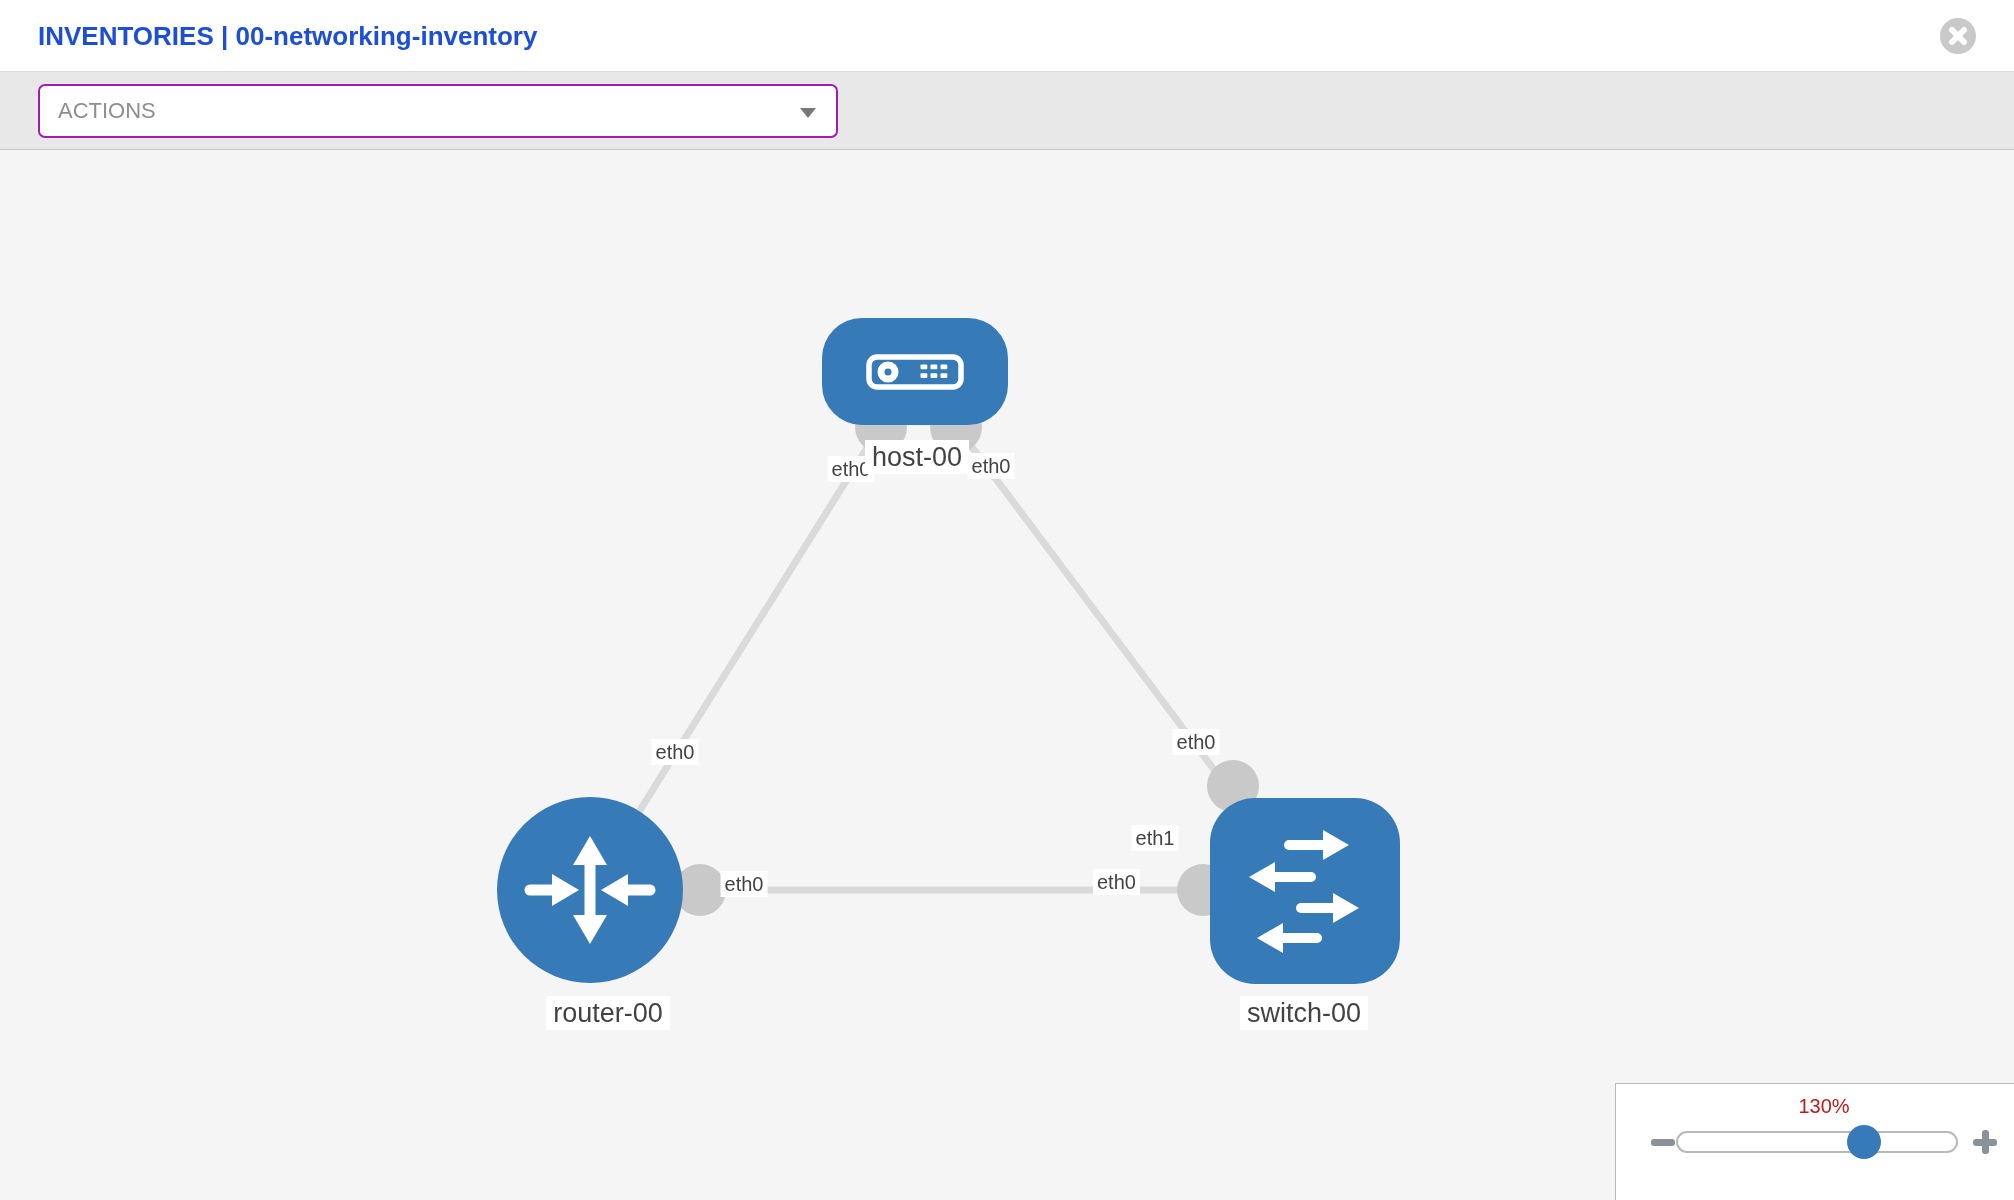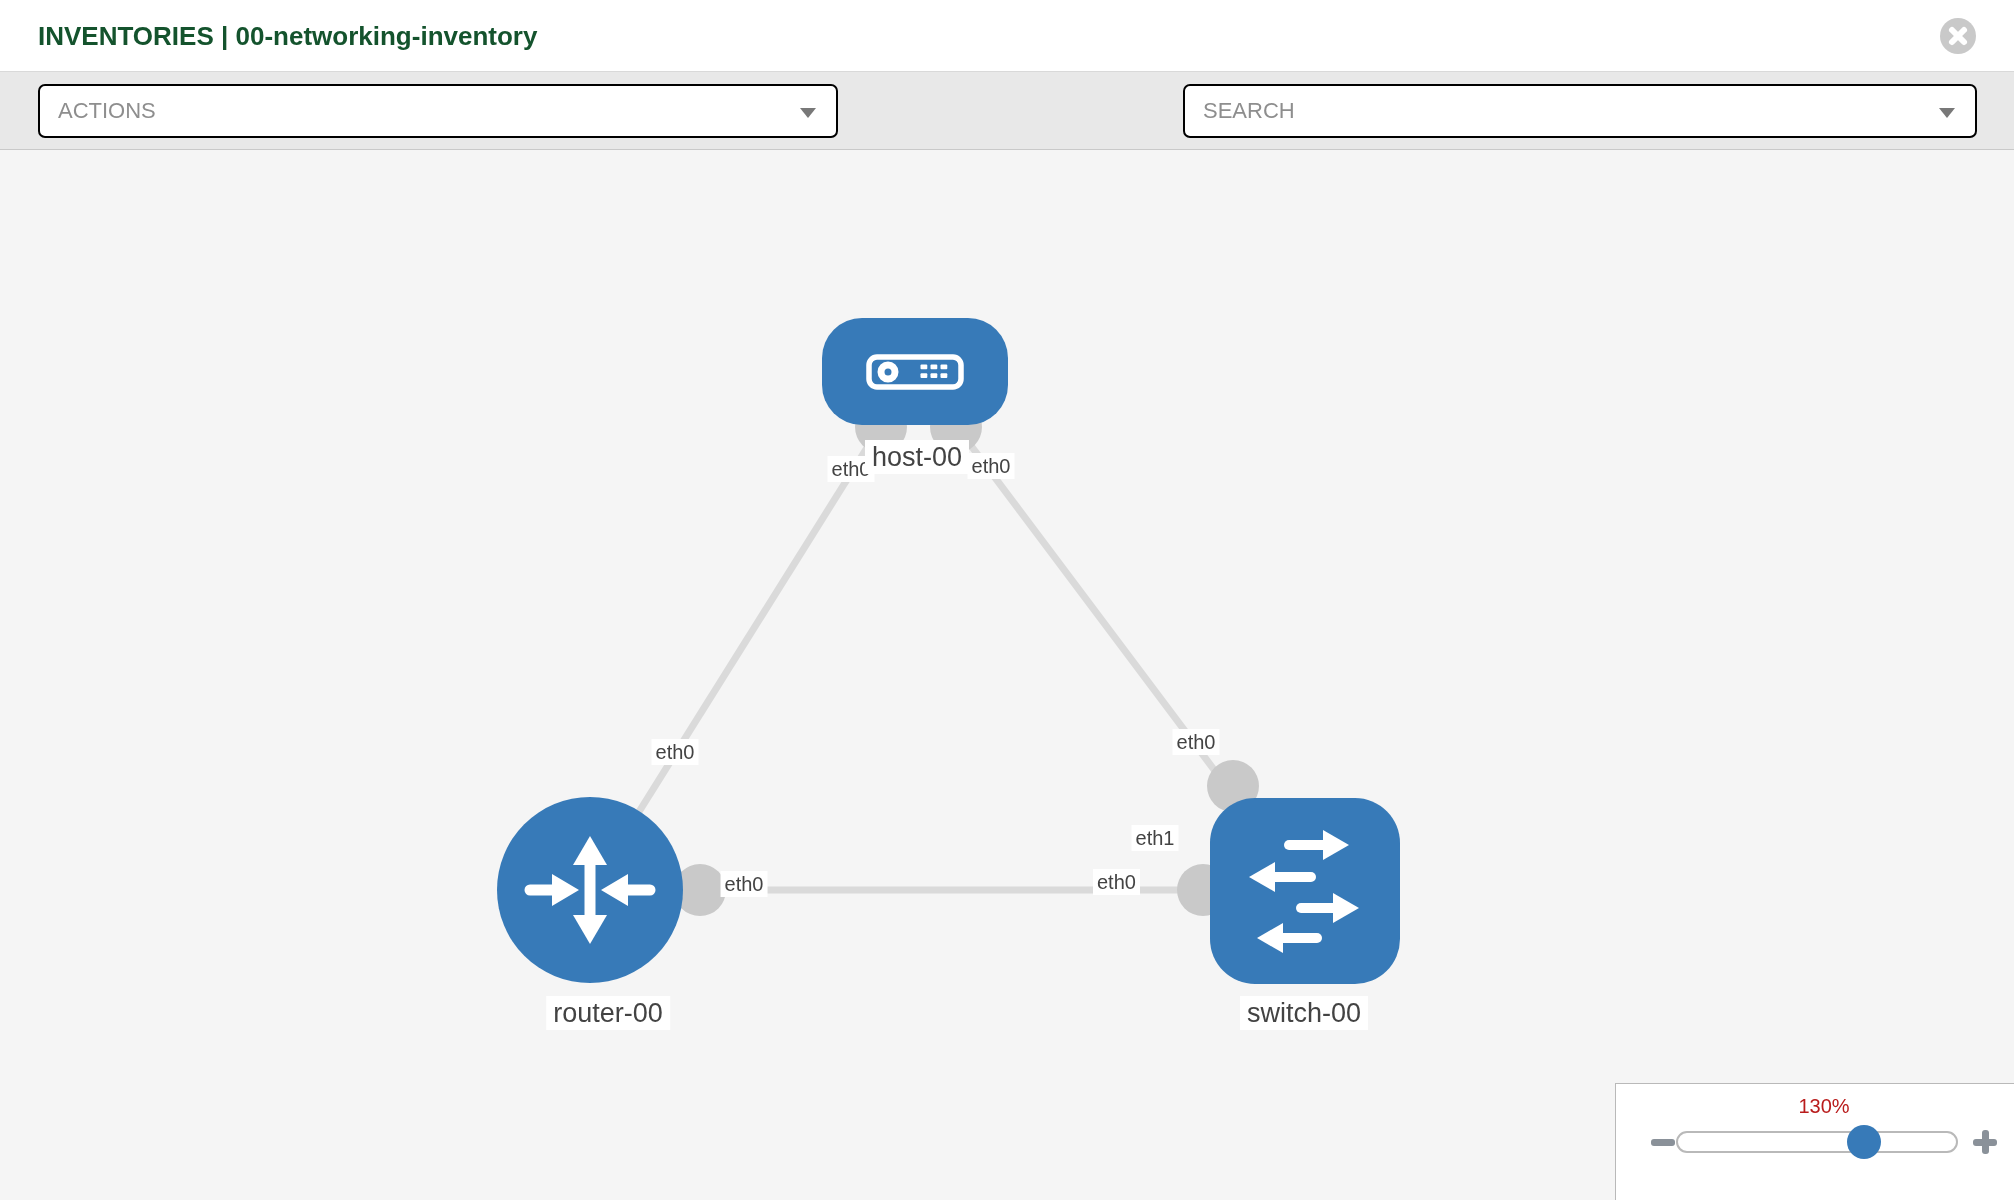--- a/index.html
+++ b/index.html
@@ -4,30 +4,30 @@
 <style>
   * { margin:0; padding:0; box-sizing:border-box; }
   html,body { width:2014px; height:1200px; overflow:hidden; background:#fff;
               font-family:"Liberation Sans", sans-serif; }
   .app { position:relative; width:2014px; height:1200px; background:#fff; }
 
   
   .header { position:absolute; left:0; top:0; width:2014px; height:72px;
             background:#ffffff; border-bottom:1px solid #d9d9d9; }
   .header-title { position:absolute; left:38px; top:0; height:72px; line-height:72px;
-                  font-size:26px; font-weight:bold; color:#14532d; }
+                  font-size:26px; font-weight:bold; color:#1d4ed8; }
   .close-btn { position:absolute; left:1940px; top:18px; width:36px; height:36px;
                border-radius:50%; background:#c9c9c9; cursor:pointer;
                display:flex; align-items:center; justify-content:center; }
 
   
   .toolbar { position:absolute; left:0; top:72px; width:2014px; height:78px;
              background:#e8e8e8; border-bottom:1px solid #c9c9c9; }
   .combo { position:absolute; top:12px; height:54px; background:#ffffff;
-           border:2px solid #000000; border-radius:7px; cursor:pointer; }
+           border:2px solid #a21caf; border-radius:7px; cursor:pointer; }
   .combo-label { position:absolute; left:18px; top:0; height:50px; line-height:50px;
                  font-size:22px; color:#8e8e8e; }
   .caret { position:absolute; right:20px; top:22px; width:0; height:0;
            border-left:8px solid transparent; border-right:8px solid transparent;
            border-top:10px solid #787878; }
   .combo-actions { left:38px; width:800px; }
   .combo-search  { left:1183px; width:794px; }
   .tool-icon-btn { position:absolute; top:94px; width:42px; height:42px; cursor:pointer;
                    background:transparent; border:none; }
   .tool-icon-btn.wrench { left:1045px; }
@@ -104,24 +104,20 @@
 
     <button class="tool-icon-btn key">
       <svg width="40" height="40" viewBox="0 0 30 30">
         <circle cx="10.5" cy="9.5" r="4.8" fill="none" stroke="#7d848c" stroke-width="4"></circle>
         <line x1="14.2" y1="13.2" x2="24.2" y2="23.2" stroke="#7d848c" stroke-width="4.4" stroke-linecap="round"></line>
         <line x1="20.2" y1="20.2" x2="23.4" y2="17" stroke="#7d848c" stroke-width="4" stroke-linecap="round"></line>
         <line x1="24.2" y1="23.2" x2="26.6" y2="20.8" stroke="#7d848c" stroke-width="4.6" stroke-linecap="round"></line>
       </svg>
     </button>
 
-    <div class="combo combo-search">
-      <span class="combo-label">SEARCH</span>
-      <span class="caret"></span>
-    </div>
   </div>
 
   <div class="canvas">
 
     <svg class="topo" width="2014" height="1050" viewBox="0 0 2014 1050">
 
       <line x1="915" y1="221" x2="590" y2="740" stroke="#dadada" stroke-width="7"></line>
       <line x1="915" y1="221" x2="1305" y2="741" stroke="#dadada" stroke-width="7"></line>
       <line x1="590" y1="740" x2="1305" y2="740" stroke="#dadada" stroke-width="7"></line>
 

